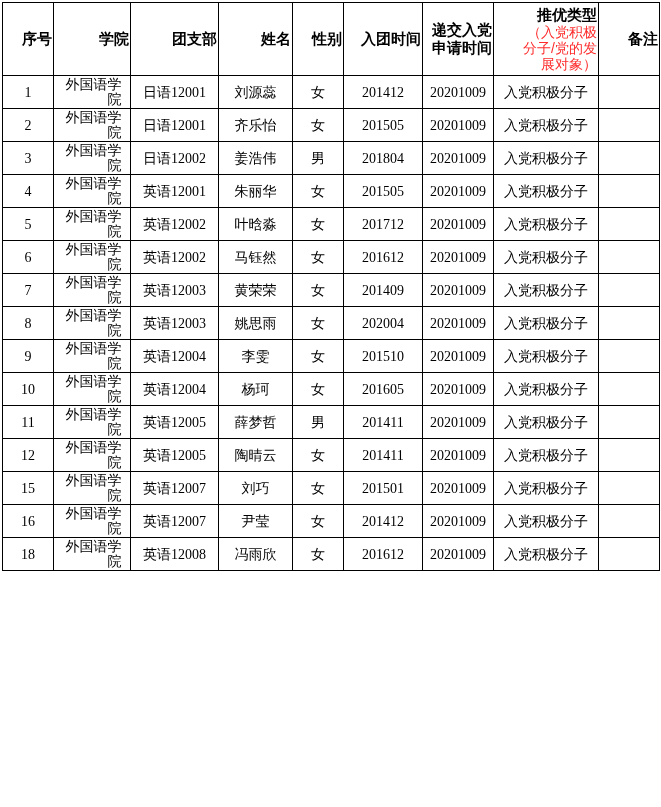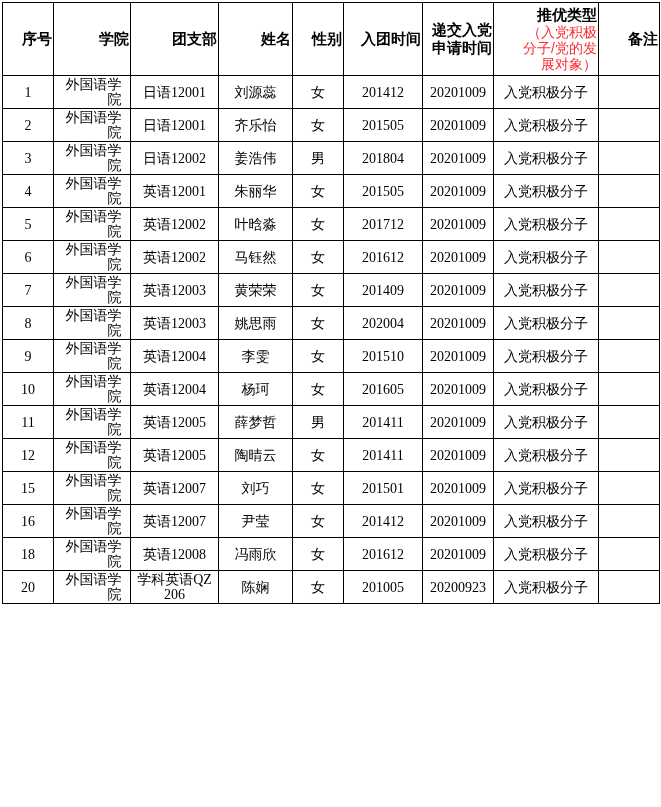--- a/index.html
+++ b/index.html
@@ -351,32 +351,17 @@
     </td>
     <td>冯雨欣</td>
     <td>女</td>
     <td>201612</td>
     <td>20201009</td>
     <td>入党积极分子</td>
     <td></td>
   </tr>
 
 
-  <tr>
-    <td>20</td>
-    <td>
-      <span class="college-inner">外国语学院</span>
-    </td>
-    <td>
-      <span class="branch-inner">学科英语QZ206</span>
-    </td>
-    <td>陈娴</td>
-    <td>女</td>
-    <td>201005</td>
-    <td>20200923</td>
-    <td>入党积极分子</td>
-    <td></td>
-  </tr>
 
 
 </tbody>
   </table>
 </div>
 
 </body></html>

